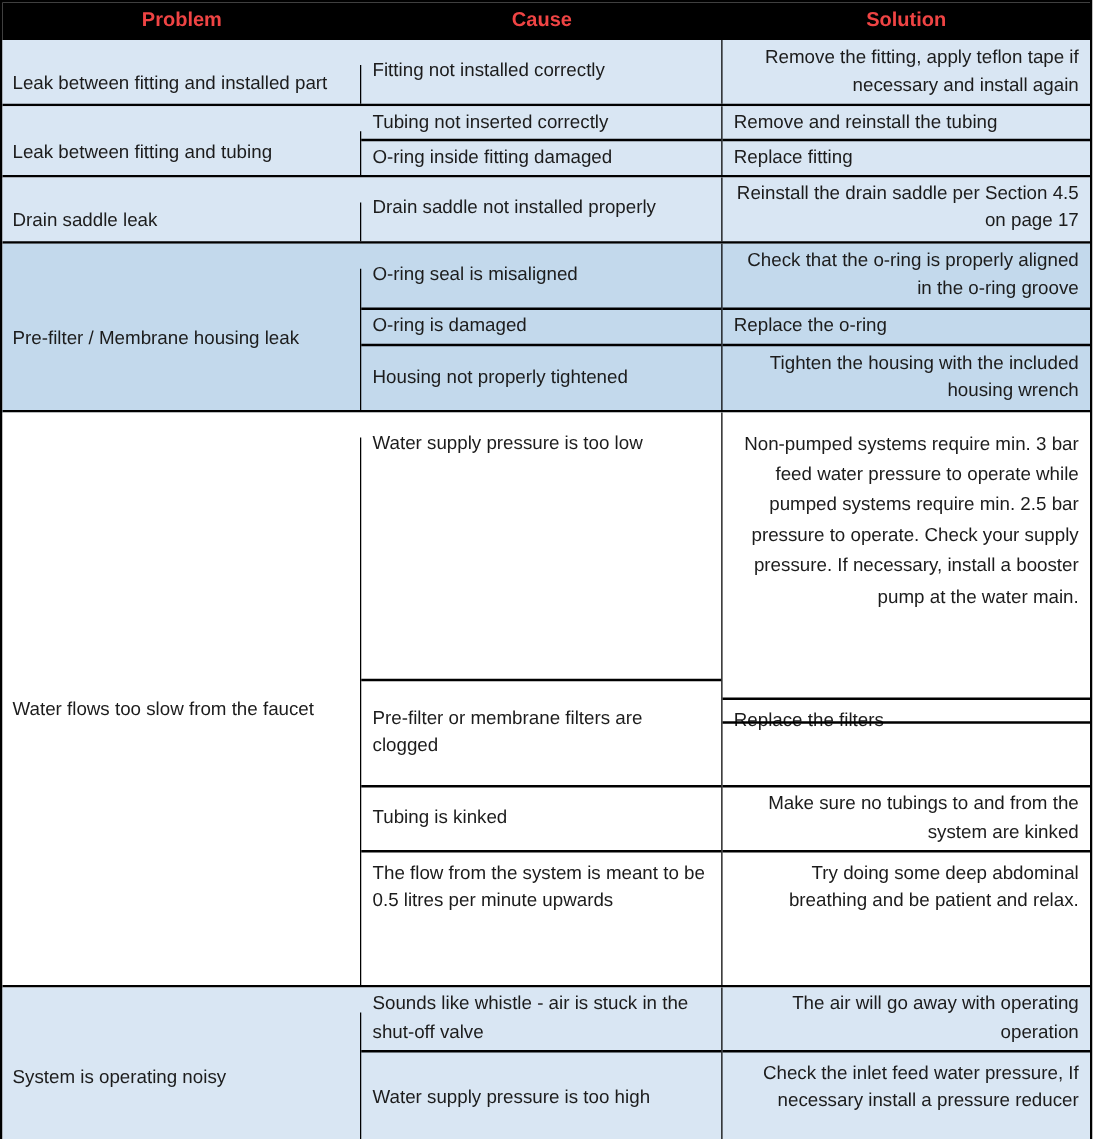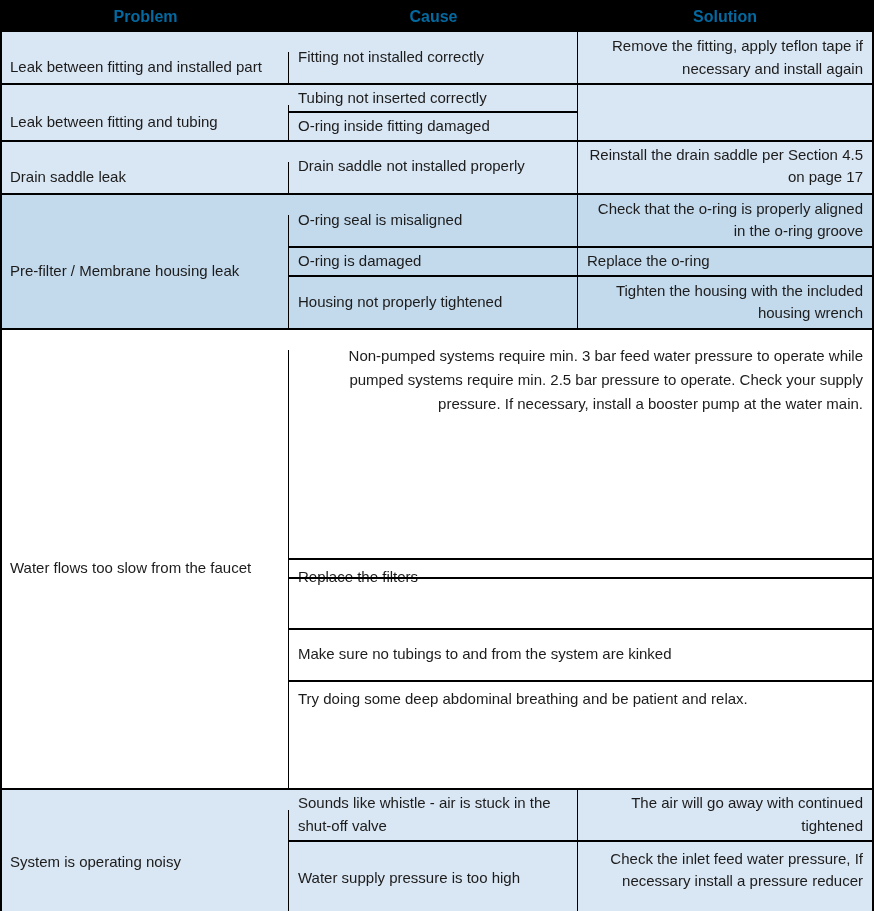--- a/index.html
+++ b/index.html
@@ -12,21 +12,21 @@
   .tbl {
     width: 874px;
     border: 2px solid #000000;
     font-size: 15px;
     line-height: 1.5;
   }
   
   .hdr {
     display: flex;
     background: #000000;
-    color: #0369a1;
+    color: #ef4444;
     height: 30px;
     font-weight: bold;
     font-size: 16px;
   }
   .hdr .hcell {
     display: flex;
     align-items: center;
     justify-content: center;
   }
   
@@ -102,20 +102,24 @@
       <div class="cell" style="height:51px">Remove the fitting, apply teflon tape if necessary and install again</div>
     </div>
   </div>
 
   <div class="section bg-light">
     <div class="problem-cell">Leak between fitting and tubing</div>
     <div class="stack w-cause">
       <div class="cell" style="height:28px">Tubing not inserted correctly</div>
       <div class="cell" style="height:27px">O-ring inside fitting damaged</div>
     </div>
+    <div class="stack w-solution">
+      <div class="cell" style="height:28px">Remove and reinstall the tubing</div>
+      <div class="cell" style="height:27px">Replace fitting</div>
+    </div>
   </div>
 
   <div class="section bg-light">
     <div class="problem-cell">Drain saddle leak</div>
     <div class="stack w-cause">
       <div class="cell" style="height:48px">Drain saddle not installed properly</div>
     </div>
     <div class="stack w-solution">
       <div class="cell" style="height:48px">Reinstall the drain saddle per Section 4.5 on page 17</div>
     </div>
@@ -130,36 +134,42 @@
     </div>
     <div class="stack w-solution">
       <div class="cell" style="height:53px">Check that the o-ring is properly aligned in the o-ring groove</div>
       <div class="cell" style="height:29px">Replace the o-ring</div>
       <div class="cell" style="height:51px">Tighten the housing with the included housing wrench</div>
     </div>
   </div>
 
   <div class="section bg-white">
     <div class="problem-cell">Water flows too slow from the faucet</div>
+    <div class="stack w-cause">
+      <div class="cell v-top pt-md" style="height:215px">Water supply pressure is too low</div>
+      <div class="cell" style="height:85px">Pre-filter or membrane filters are clogged</div>
+      <div class="cell" style="height:52px">Tubing is kinked</div>
+      <div class="cell v-top pt-sm" style="height:106px">The flow from the system is meant to be 0.5 litres per minute upwards</div>
+    </div>
     <div class="stack w-solution">
       <div class="cell v-top pt-md" style="height:230px; line-height:1.63;">Non-pumped systems require min. 3 bar feed water pressure to operate while pumped systems require min. 2.5 bar pressure to operate. Check your supply pressure. If necessary, install a booster pump at the water main.</div>
       <div class="cell v-top pt-sm" style="height:70px">
         <span>Replace the filters</span>
         <div class="artifact-line"></div>
       </div>
       <div class="cell" style="height:52px">Make sure no tubings to and from the system are kinked</div>
       <div class="cell v-top pt-sm" style="height:106px">Try doing some deep abdominal breathing and be patient and relax.</div>
     </div>
   </div>
 
   <div class="section bg-light">
     <div class="problem-cell">System is operating noisy</div>
     <div class="stack w-cause">
       <div class="cell" style="height:52px">Sounds like whistle - air is stuck in the shut-off valve</div>
       <div class="cell" style="height:74px">Water supply pressure is too high</div>
     </div>
     <div class="stack w-solution">
-      <div class="cell" style="height:52px">The air will go away with continued tightened</div>
+      <div class="cell" style="height:52px">The air will go away with operating operation</div>
       <div class="cell v-top pt-sm" style="height:74px">Check the inlet feed water pressure, If necessary install a pressure reducer</div>
     </div>
   </div>
 
 </div>
 
 </body></html>

